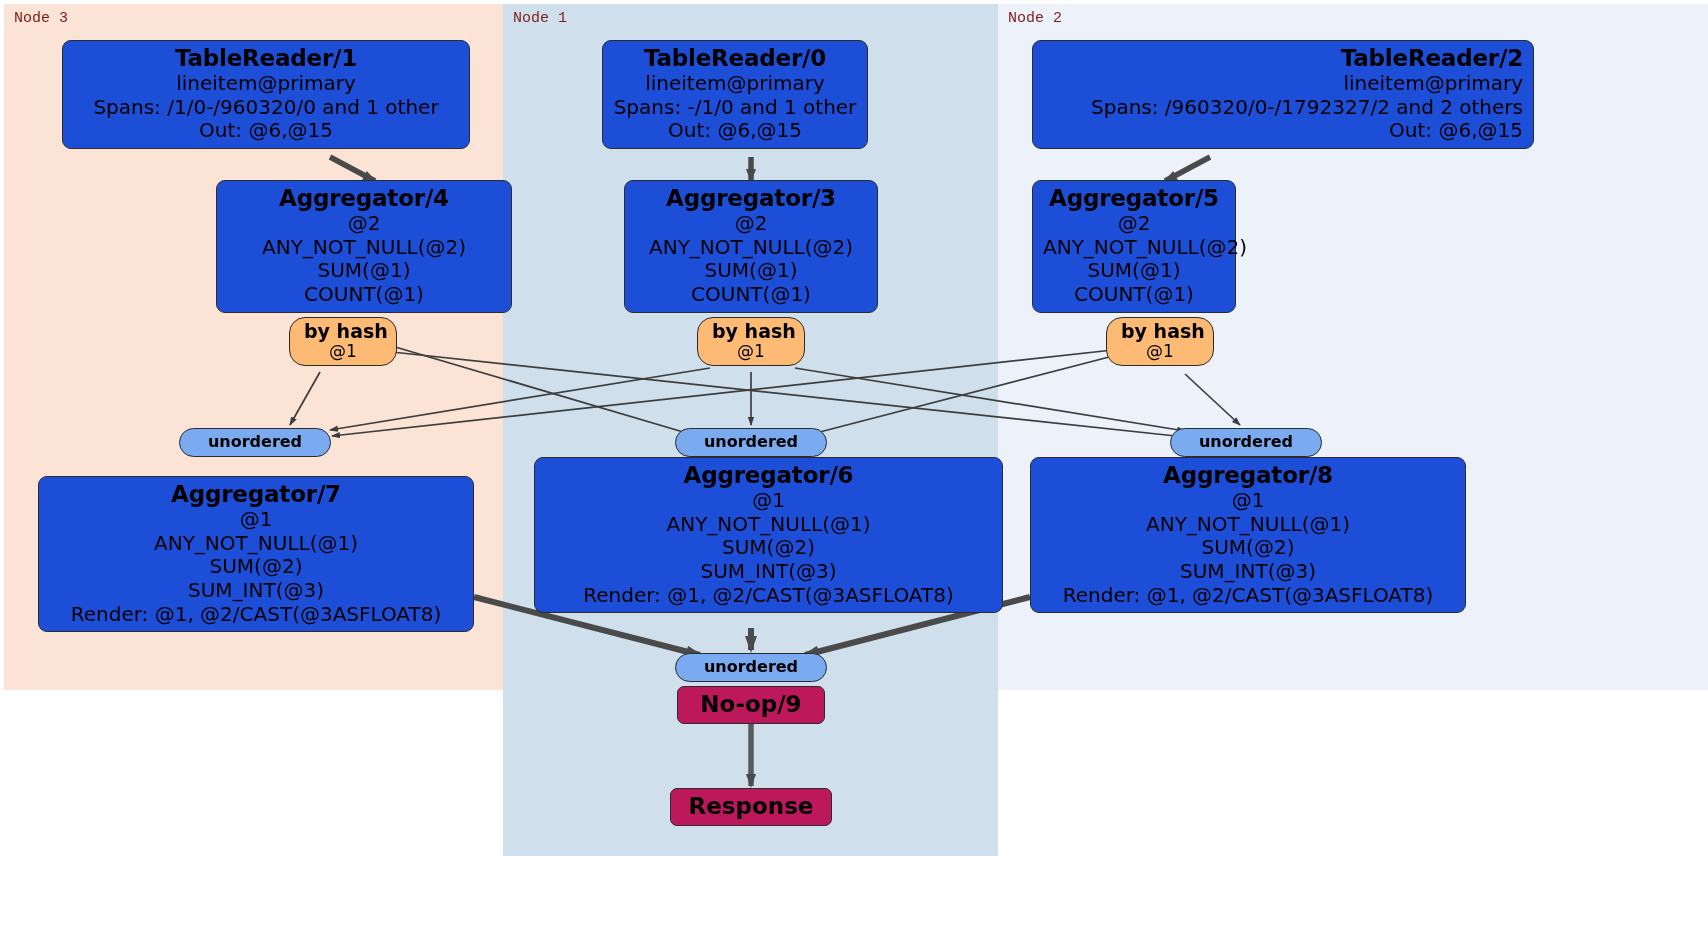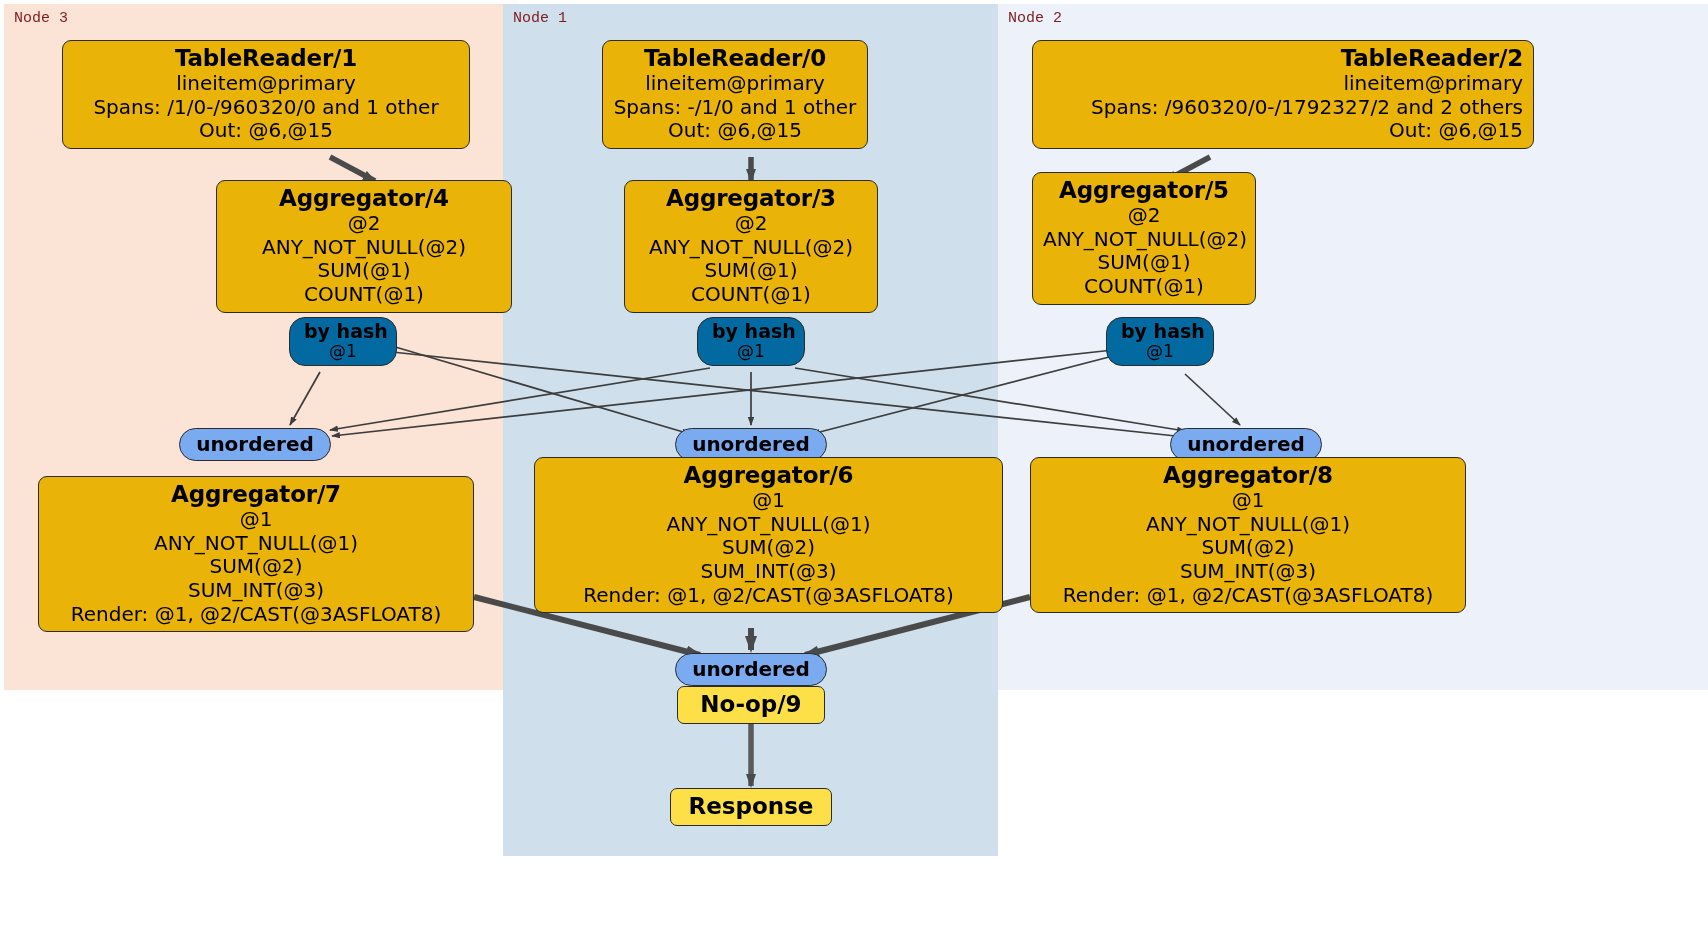--- a/index.html
+++ b/index.html
@@ -33,21 +33,21 @@
   #edges {
     position: absolute;
     top: 0; left: 0;
     width: 1708px;
     height: 940px;
     pointer-events: none;
   }
   .proc-box {
     position: absolute;
     box-sizing: border-box;
-    background: #eab308;
+    background: #1d4ed8;
     border: 1.6px solid #2b2b2b;
     border-radius: 9px;
     text-align: center;
     padding: 4px 10px 5px 10px;
     color: #000;
     line-height: 1.18;
     white-space: nowrap;
   }
   .proc-title {
     font-weight: bold;
@@ -61,42 +61,42 @@
   .pill {
     position: absolute;
     box-sizing: border-box;
     border: 1.6px solid #2b2b2b;
     text-align: center;
     white-space: nowrap;
     color: #000;
     line-height: 1.1;
   }
   .pill-hash {
-    background: #0369a1;
+    background: #fdba74;
     border-radius: 16px;
     padding: 3px 14px 4px 14px;
   }
   .pill-hash .pill-title {
     font-weight: bold;
     font-size: 19px;
   }
   .pill-hash .pill-sub {
     font-size: 17px;
   }
   .pill-unordered {
     background: #7aaaef;
     border-radius: 17px;
     padding: 4px 16px 5px 16px;
     font-weight: bold;
-    font-size: 20px;
+    font-size: 16px;
   }
   .small-box {
     position: absolute;
     box-sizing: border-box;
-    background: #fde047;
+    background: #be185d;
     border: 1.6px solid #2b2b2b;
     border-radius: 7px;
     text-align: center;
     font-weight: bold;
     font-size: 23px;
     color: #000;
     white-space: nowrap;
     padding: 4px 14px 6px 14px;
   }
 </style>
@@ -183,21 +183,21 @@
   </div>
 
   <div class="proc-box" style="left:624px; top:180px; width:254px;">
     <div class="proc-title">Aggregator/3</div>
     <div class="proc-line">@2</div>
     <div class="proc-line">ANY_NOT_NULL(@2)</div>
     <div class="proc-line">SUM(@1)</div>
     <div class="proc-line">COUNT(@1)</div>
   </div>
 
-  <div class="proc-box" style="left:1032px; top:172px; width:224px;">
+  <div class="proc-box" style="left:1032px; top:180px; width:204px;">
     <div class="proc-title">Aggregator/5</div>
     <div class="proc-line">@2</div>
     <div class="proc-line">ANY_NOT_NULL(@2)</div>
     <div class="proc-line">SUM(@1)</div>
     <div class="proc-line">COUNT(@1)</div>
   </div>
 
   <div class="pill pill-hash" style="left:289px; top:317px; width:108px;">
     <div class="pill-title">by hash</div>
     <div class="pill-sub">@1</div>

